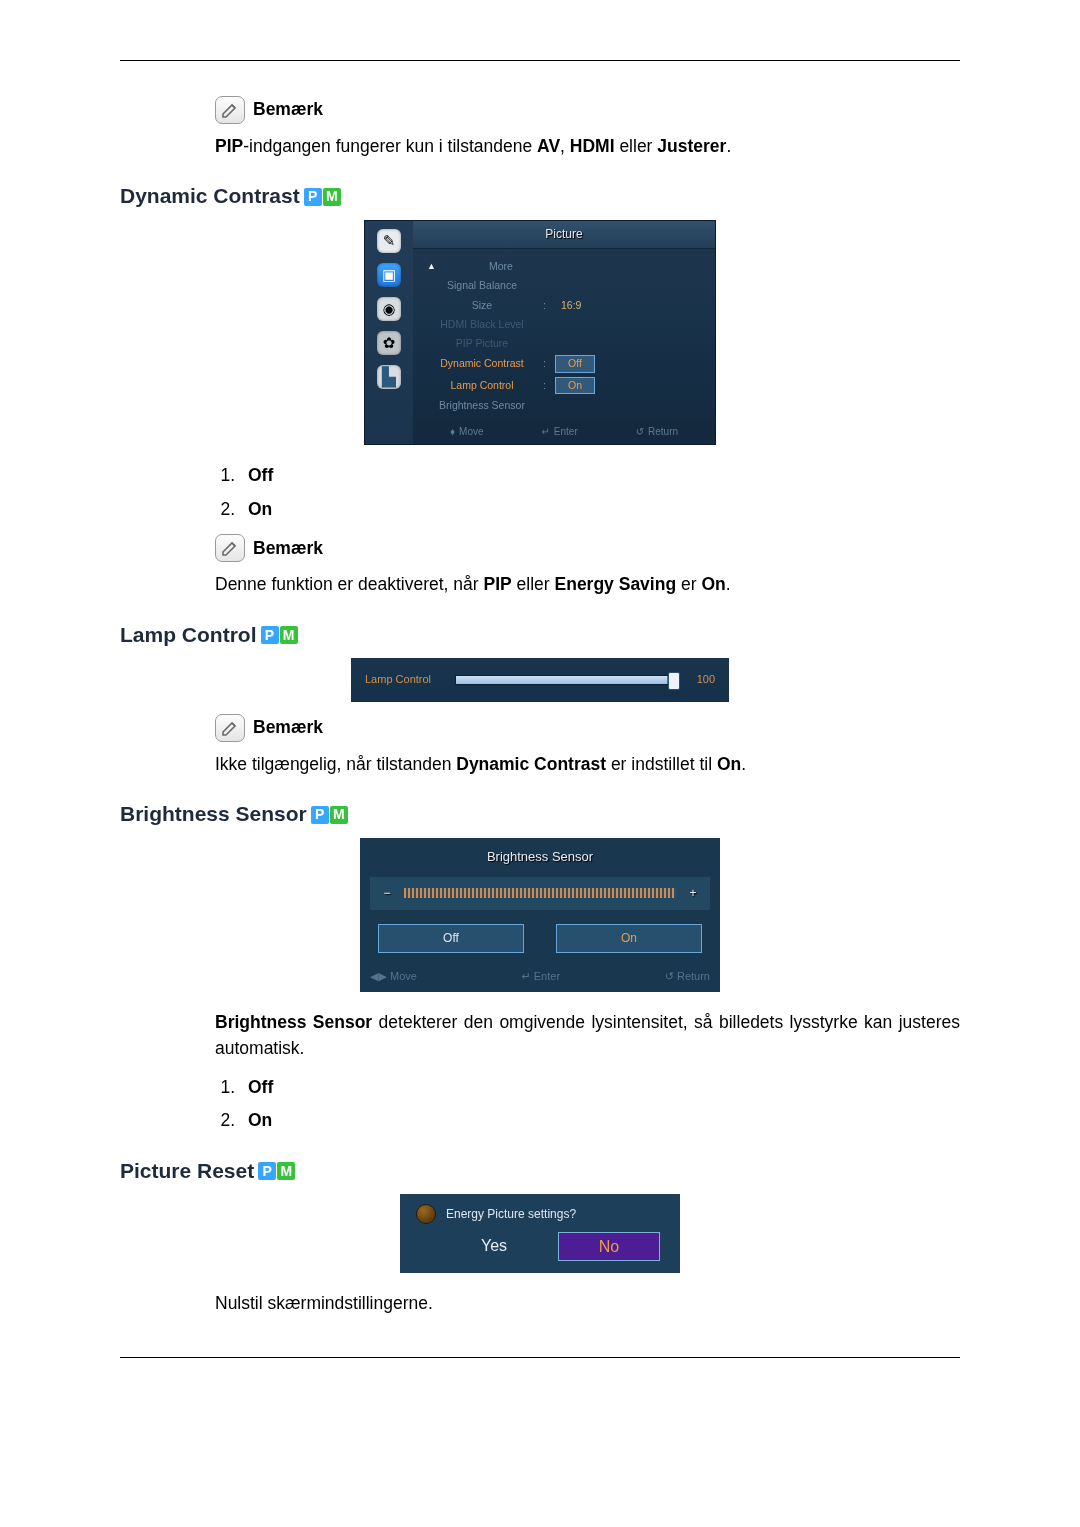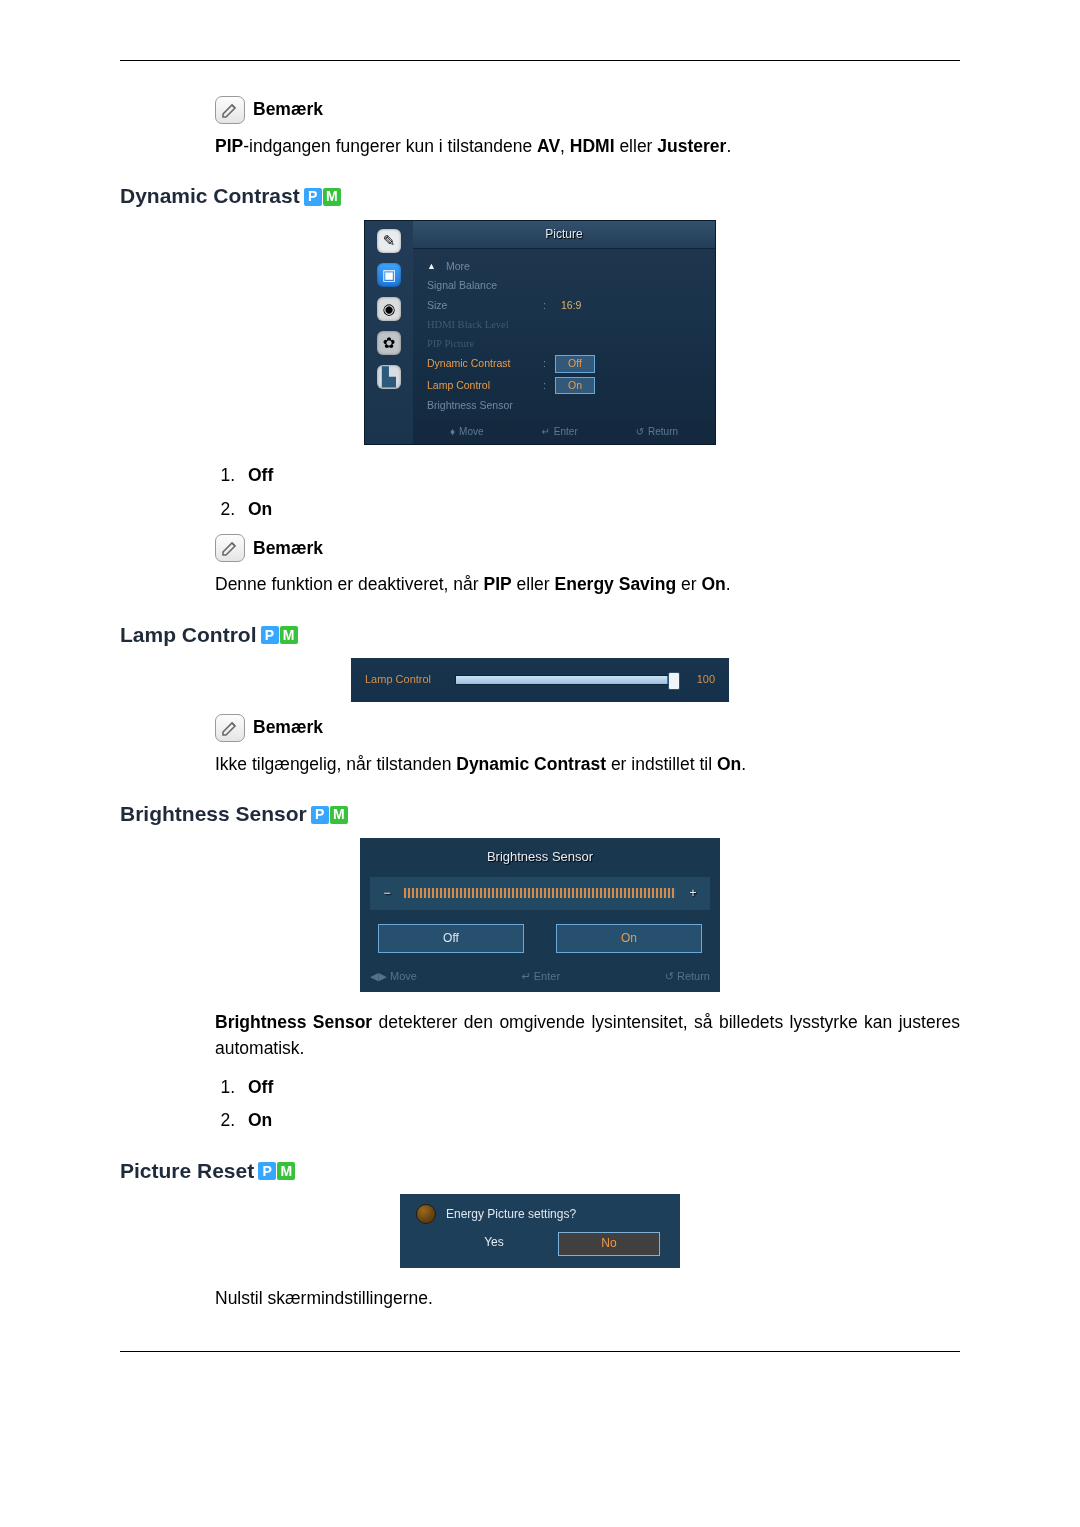--- a/index.html
+++ b/index.html
@@ -143,22 +143,22 @@
   .osd-list { padding: 8px 14px 6px 14px; }
   .osd-row {
     display:flex;
     align-items:center;
     gap: 6px;
     color:#6f8aa3;
     font-size: 10.5px;
     padding: 2px 0;
   }
   .osd-row.active { color:#e89b4a; }
-  .osd-row.dim { color:#3f5a74;font-family:Liberation Serif, serif; }
-  .osd-row .lbl { flex: 0 0 110px; }
+  .osd-row.dim { color:#3f5a74; }
+  .osd-row .lbl { flex: 0 0 110px; text-align: center; }
   .osd-row .colon { color:#6f8aa3; width:6px; }
   .osd-val-box {
     padding: 0 6px;
     color:#d9b26a;
   }
   .osd-val-sel {
     background: #33597a;
     border: 1px solid #6aa8d9;
     padding: 0 12px;
     color:#e89b4a;
@@ -278,26 +278,26 @@
     background: radial-gradient(circle at 35% 30%, #9c6a1e, #5c3c11 70%);
     border: 1px solid #2b1b06;
   }
   .osd-reset .rs-btns {
     display:flex; gap:14px;
     padding: 0 10px 0 34px;
   }
   .osd-reset .rs-btn {
     flex:1; text-align:center;
     padding: 2px 0;
-    font-size: 12px;
+    font-size: 16px;
     color:#e8edf2;
   }
   .osd-reset .rs-btn.no {
     border: 1.5px solid #7fb2da;
-    background: #404040;
+    background: #4c1d95;
     color:#e89b4a;
   }
 
 </style>
 </head>
 <body>
 
 <div class="page">
 
   <hr class="top-rule">

